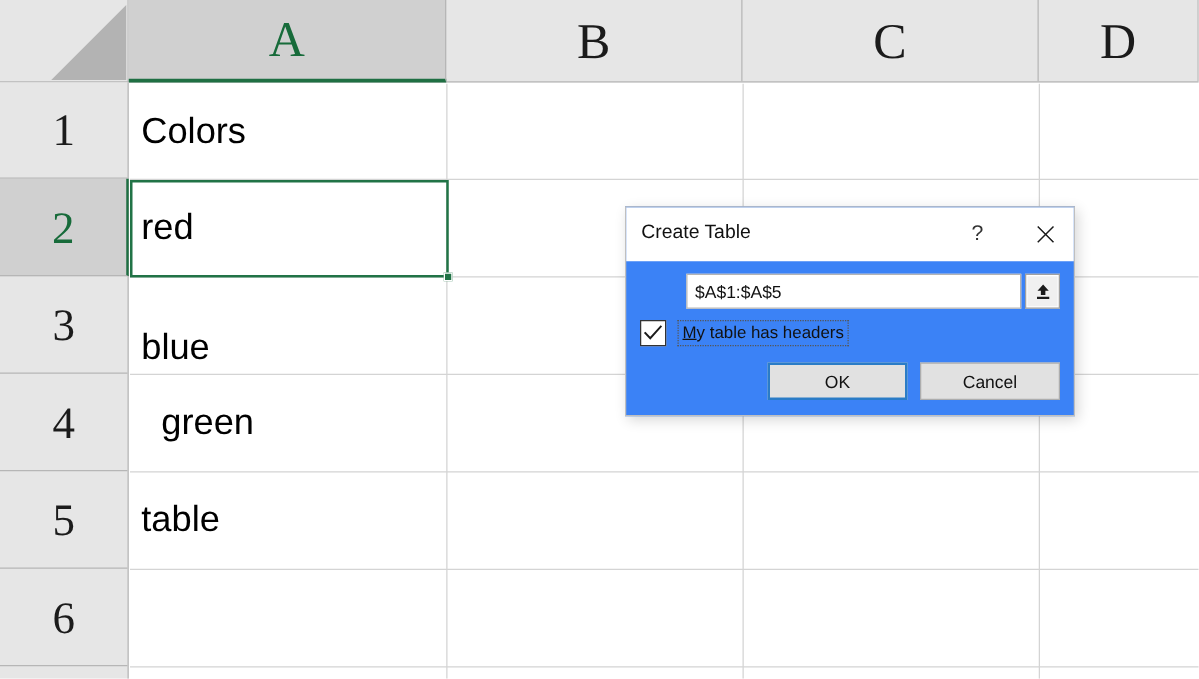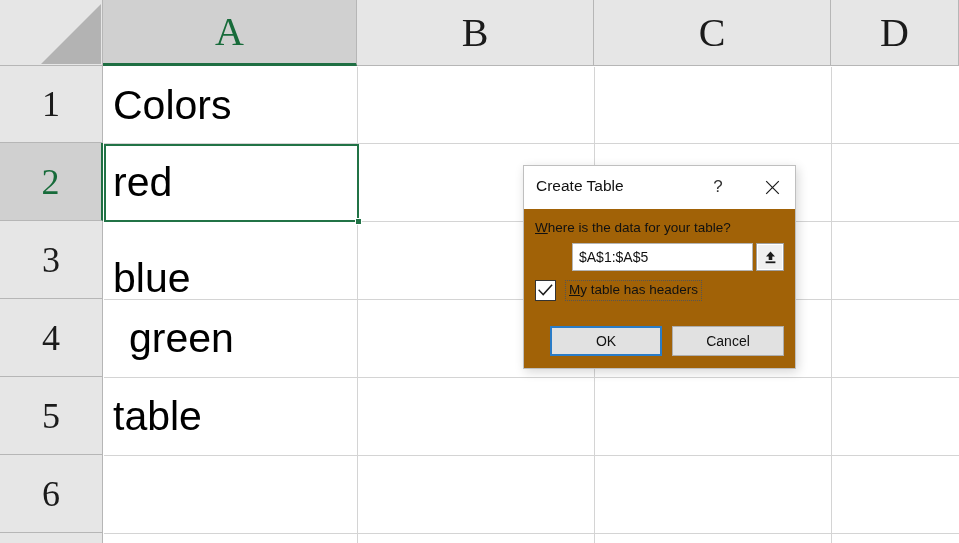--- a/index.html
+++ b/index.html
@@ -125,21 +125,21 @@
     top: 0; height: 476px;
     width: 1px;
     background: #d4d4d4;
   }
   .cell {
     position: absolute;
     box-sizing: border-box;
     display: flex;
     align-items: center;
     padding-left: 9px;
-    font-size: 41px;
+    font-size: 29px;
     color: #000000;
     font-family: "Liberation Sans", sans-serif;
     white-space: nowrap;
     overflow: hidden;
   }
 
   
   .active-cell {
     position: absolute;
     border: 2px solid #217346;
@@ -150,23 +150,23 @@
     position: absolute;
     width: 7px; height: 7px;
     background: #217346;
     border: 1px solid #ffffff;
     box-sizing: border-box;
   }
 
   
   .dialog {
     position: absolute;
-    left: 523px; top: 165px;
-    width: 273px;
-    background: #a16207;
+    left: 500px; top: 165px;
+    width: 360px;
+    background: #3b82f6;
     border: 1px solid #bfbfbf;
     box-sizing: border-box;
     box-shadow: 2px 3px 10px rgba(0,0,0,0.16);
     font-size: 13.5px;
     color: #111111;
   }
   .dlg-titlebar {
     height: 43px;
     background: #ffffff;
     display: flex;
@@ -242,21 +242,21 @@
     align-items: center;
     justify-content: center;
     cursor: pointer;
     box-shadow: inset 0 0 0 1px #ffffff;
   }
   .range-btn svg { display: block; }
 
   .check-row {
     display: flex;
     align-items: center;
-    margin-bottom: 25px;
+    margin-bottom: 13px;
     margin-top: 2px;
   }
   .checkbox {
     width: 21px; height: 21px;
     background: #ffffff;
     border: 1px solid #333333;
     box-sizing: border-box;
     display: flex;
     align-items: center;
     justify-content: center;
@@ -362,23 +362,20 @@
 
       <div class="dlg-close">
         <svg width="15" height="15" viewBox="0 0 15 15" aria-hidden="true">
           <path d="M1.2 1.2 L13.8 13.8 M13.8 1.2 L1.2 13.8" stroke="#1b1b1b" stroke-width="1.2" fill="none"></path>
         </svg>
       </div>
     </div>
 
     <div class="dlg-body">
 
-      <div class="dlg-label">
-        <span class="acc">W</span><span>here is the data for your table?</span>
-      </div>
 
       <div class="range-row">
         <div class="range-input" contenteditable="false" style="">$A$1:$A$5</div>
         <div class="range-btn">
           <svg width="17" height="17" viewBox="0 0 17 17" aria-hidden="true">
             <path d="M8.5 2.5 L13 7.5 L10.3 7.5 L10.3 11 L6.7 11 L6.7 7.5 L4 7.5 Z" fill="#1b1b1b"></path>
             <rect x="3.6" y="12.4" width="9.8" height="1.8" fill="#1b1b1b"></rect>
           </svg>
         </div>
       </div>

